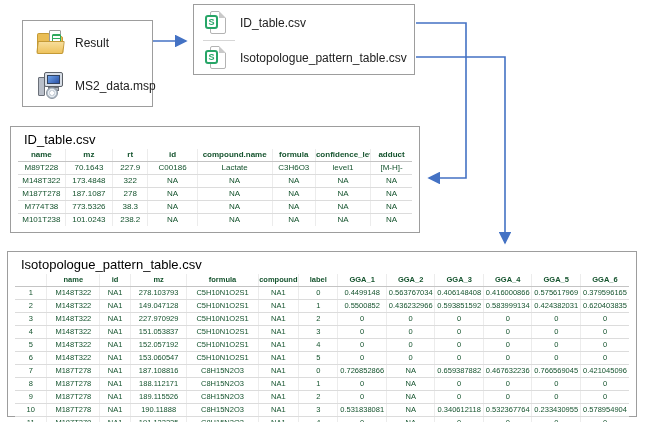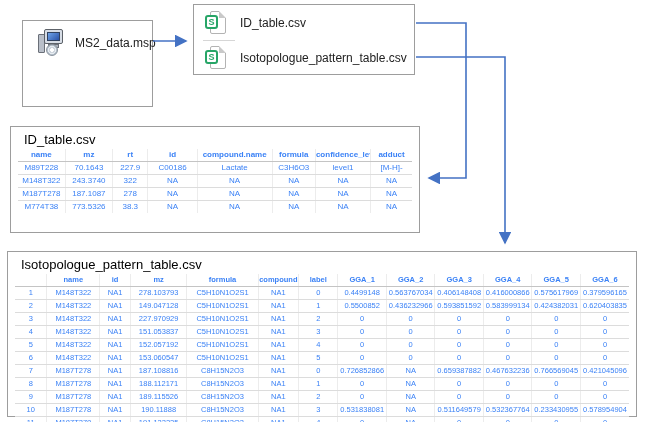--- a/index.html
+++ b/index.html
@@ -63,21 +63,21 @@
     font-size: 9px; font-weight: bold; color: #27a567; }
 
   
   #connectors { position: absolute; left: 0; top: 0; width: 649px; height: 422px; pointer-events: none; }
 
   
   #id-panel  { left: 10px; top: 126px; width: 410px; height: 107px; }
   #iso-panel { left: 7px;  top: 251px; width: 630px; height: 166px; }
   .panel-title { font-size: 13px; color: #000; padding: 5px 0 2px 13px; white-space: nowrap; }
   .panel-table-wrap { padding: 0 7px 2px 7px; }
-  table { border-collapse: collapse; table-layout: fixed; width: 100%; color: #3b82f6; }
+  table { border-collapse: collapse; table-layout: fixed; width: 100%; color: #14532d; }
   th, td { text-align: center; white-space: nowrap; overflow: hidden;
     border-right: 1px solid #ececec; border-bottom: 1px solid #dcdcdc; }
   th:last-child, td:last-child { border-right: none; }
   th { font-weight: bold; border-bottom: 1px solid #c4c4c4; }
   tbody tr:last-child td { border-bottom: none; }
 
   #id-table th, #id-table td { font-size: 8px; height: 12px; line-height: 12px; }
   #id-table th:nth-child(1), #id-table td:nth-child(1) { width: 12%; }
   #id-table th:nth-child(2), #id-table td:nth-child(2) { width: 12%; }
   #id-table th:nth-child(3), #id-table td:nth-child(3) { width: 9%; }
@@ -96,20 +96,28 @@
   #iso-table th:nth-child(6),  #iso-table td:nth-child(6)  { width: 6.6%; }
   #iso-table th:nth-child(7),  #iso-table td:nth-child(7)  { width: 6.4%; }
 </style>
 </head>
 <body>
 
 <div id="page">
 
   <div class="box" id="source-box">
     <div class="src-row">
+      <span class="folder-icon">
+        <span class="folder-back"></span>
+          <span class="folder-page"></span>
+          <span class="folder-front"></span>
+      </span>
+      <span class="src-label">Result</span>
+    </div>
+    <div class="src-row">
       <span class="computer-icon">
         <span class="pc-tower"></span>
         <span class="pc-monitor">
             <span class="pc-screen"></span>
           </span>
         <span class="pc-base"></span>
         <span class="pc-cd"></span>
       </span>
       <span class="src-label">MS2_data.msp</span>
     </div>
@@ -166,21 +174,21 @@
               <td>70.1643</td>
               <td>227.9</td>
               <td>C00186</td>
               <td>Lactate</td>
               <td>C3H6O3</td>
               <td>level1</td>
               <td>[M-H]-</td>
             </tr>
             <tr>
               <td>M148T322</td>
-              <td>243.3740</td>
+              <td>173.4848</td>
               <td>322</td>
               <td>NA</td>
               <td>NA</td>
               <td>NA</td>
               <td>NA</td>
               <td>NA</td>
             </tr>
             <tr>
               <td>M187T278</td>
               <td>187.1087</td>
@@ -188,20 +196,30 @@
               <td>NA</td>
               <td>NA</td>
               <td>NA</td>
               <td>NA</td>
               <td>NA</td>
             </tr>
             <tr>
               <td>M774T38</td>
               <td>773.5326</td>
               <td>38.3</td>
+              <td>NA</td>
+              <td>NA</td>
+              <td>NA</td>
+              <td>NA</td>
+              <td>NA</td>
+            </tr>
+            <tr>
+              <td>M101T238</td>
+              <td>101.0243</td>
+              <td>238.2</td>
               <td>NA</td>
               <td>NA</td>
               <td>NA</td>
               <td>NA</td>
               <td>NA</td>
             </tr>
           </tbody>
         </table>
     </div>
   </div>
@@ -366,21 +384,21 @@
             <tr>
               <td>10</td>
               <td>M187T278</td>
               <td>NA1</td>
               <td>190.11888</td>
               <td>C8H15N2O3</td>
               <td>NA1</td>
               <td>3</td>
               <td>0.531838081</td>
               <td>NA</td>
-              <td>0.511649579</td>
+              <td>0.340612118</td>
               <td>0.532367764</td>
               <td>0.233430955</td>
               <td>0.578954904</td>
             </tr>
             <tr>
               <td>11</td>
               <td>M187T278</td>
               <td>NA1</td>
               <td>191.122235</td>
               <td>C8H15N2O3</td>

